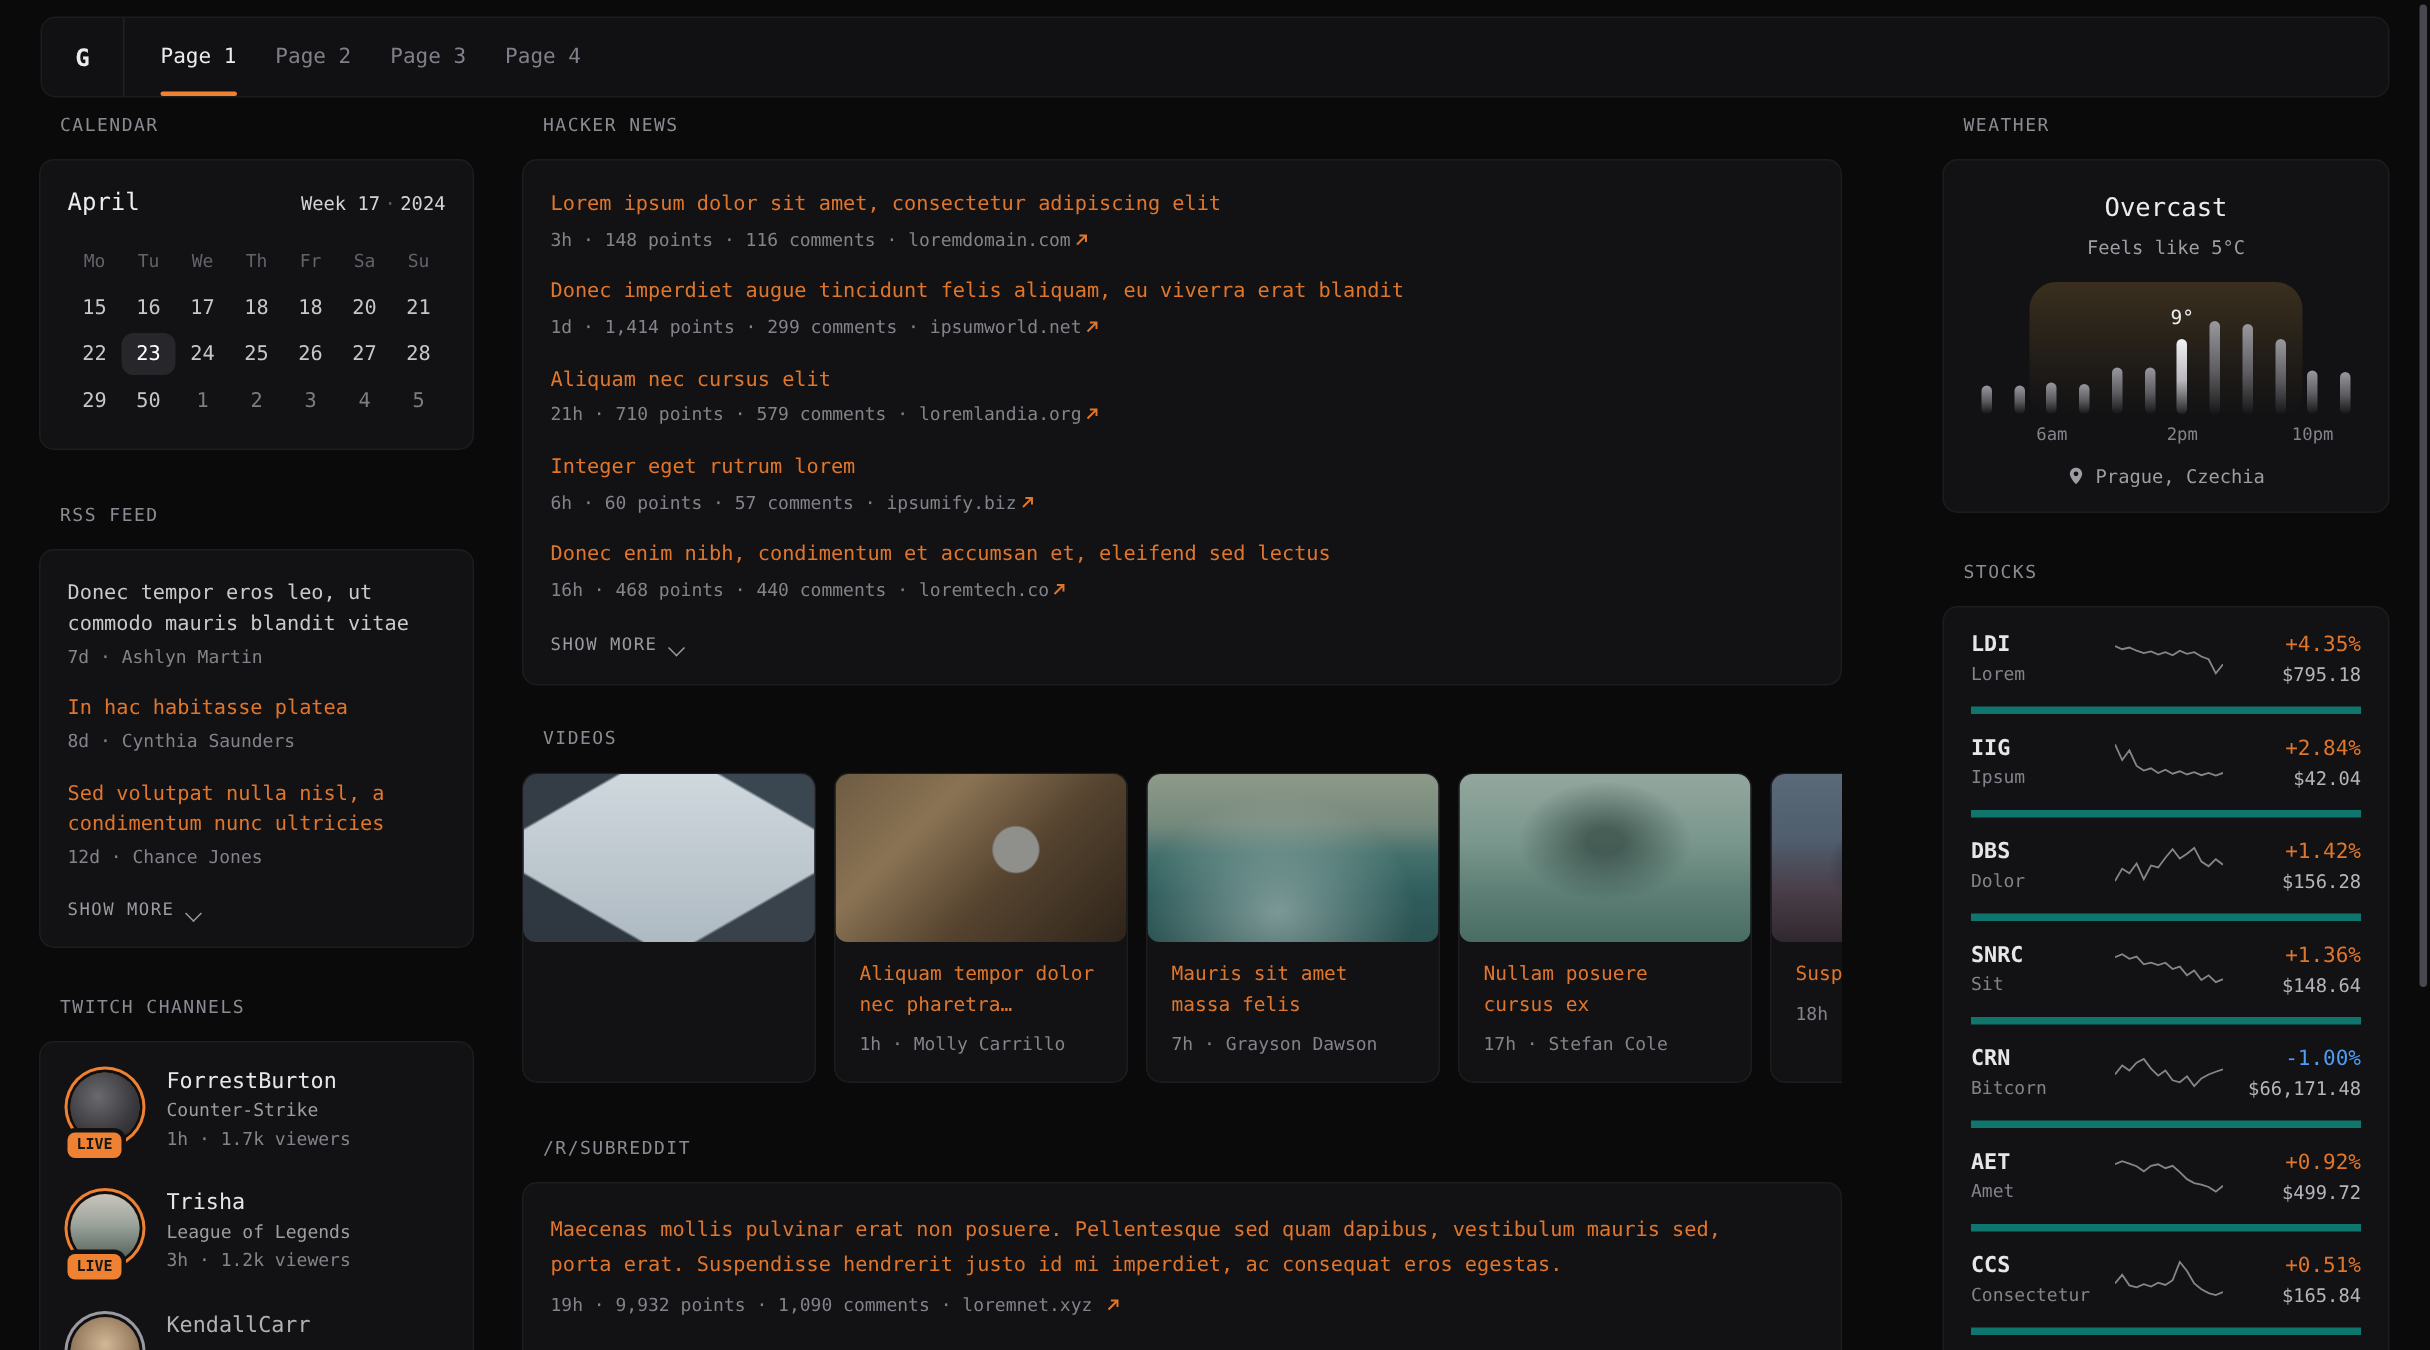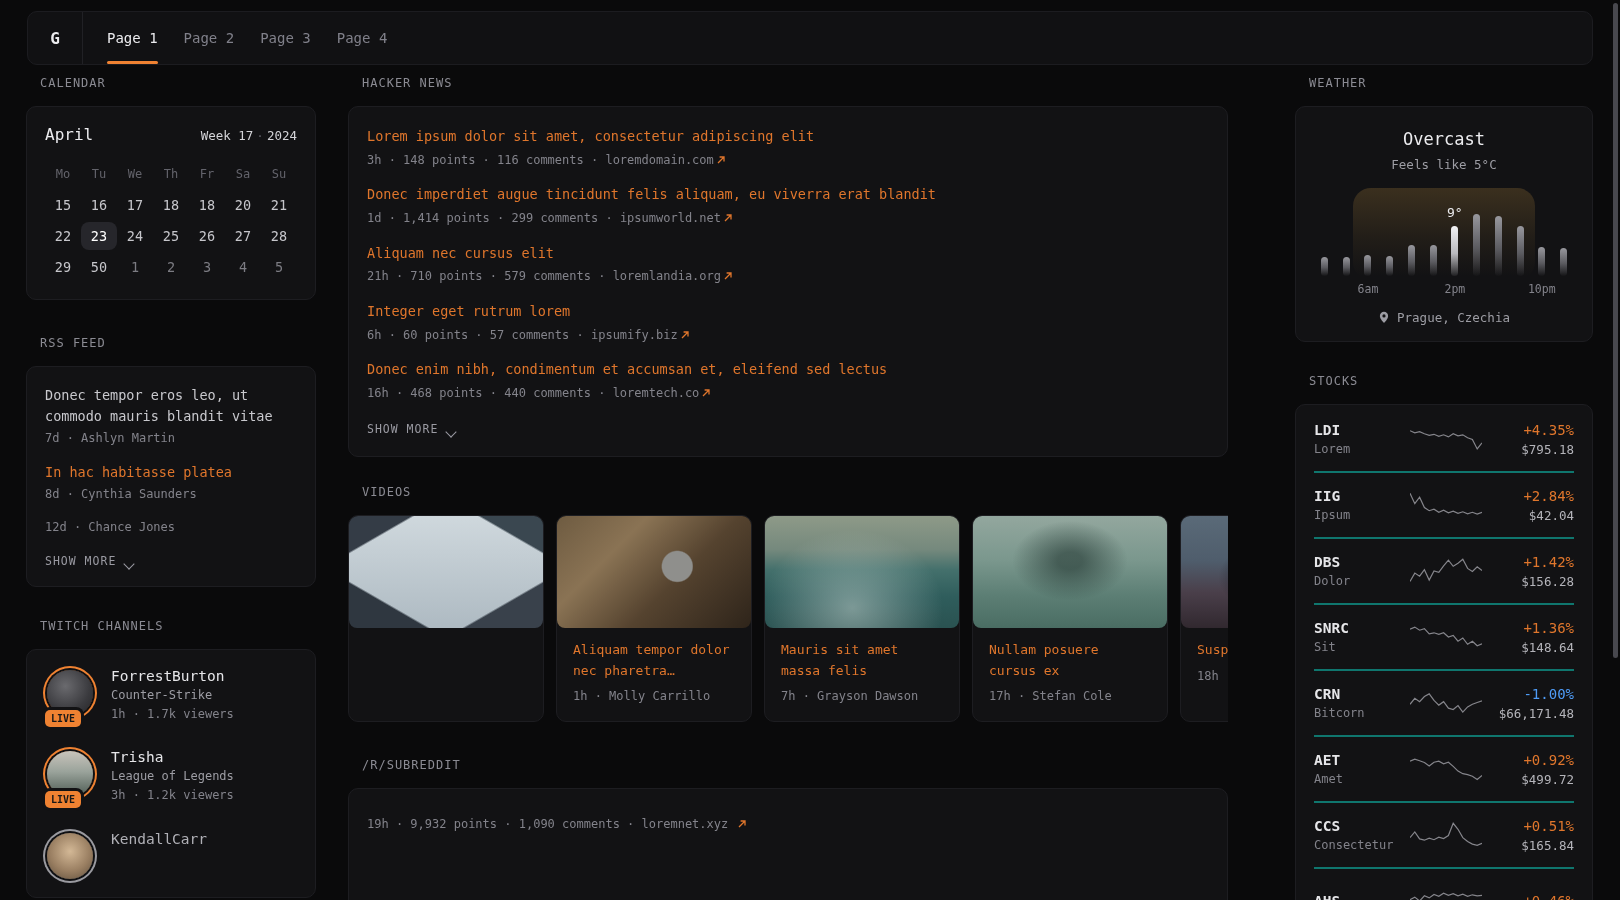--- a/index.html
+++ b/index.html
@@ -112,21 +112,21 @@
         background:linear-gradient(180deg,#98989e 0%,#5b5b60 55%,rgba(70,70,75,.05) 100%);}
   .wbar.cur{background:linear-gradient(180deg,#f2f2f4 0%,#b9b9bd 55%,rgba(160,160,165,.1) 100%);}
   .wtemp{position:absolute;transform:translateX(-50%);font-size:13px;color:#ececef;}
   .w-hours{position:relative;width:246px;height:16px;margin:6px auto 0 auto;}
   .whour{position:absolute;transform:translateX(-50%);font-size:11.5px;color:#83838b;top:0;}
   .w-loc{display:flex;align-items:center;justify-content:center;gap:7px;margin-top:12px;
          font-size:12.5px;color:#9d9da4;}
 
   
   .stocks-card{padding:2px 18px;}
-  .stock-row{display:flex;align-items:center;padding:13px 0;border-top:2px solid #0f766e;height:38px;}
+  .stock-row{display:flex;align-items:center;padding:13px 0;border-top:5px solid #0f766e;height:38px;}
   .stock-row:first-child{border-top:none;}
   .stk-left{width:96px;flex:none;}
   .stk-sym{font-size:14.5px;font-weight:bold;color:#e6e6e9;}
   .stk-name{font-size:12px;color:#83838b;margin-top:4px;}
   .spark{flex:none;}
   .stk-right{margin-left:auto;text-align:right;}
   .stk-chg{font-size:14px;}
   .stk-chg.up{color:#e0762c;}
   .stk-chg.down{color:#4f9cf7;}
   .stk-price{font-size:12.5px;color:#b4b4ba;margin-top:4px;}
@@ -194,20 +194,21 @@
     <div>
         <div class="feed-item">
           <div class="feed-title read">Donec tempor eros leo, ut commodo mauris blandit vitae</div>
           <div class="meta">7d · Ashlyn Martin</div>
         </div>
         <div class="feed-item">
           <div class="feed-title">In hac habitasse platea</div>
           <div class="meta">8d · Cynthia Saunders</div>
         </div>
         <div class="feed-item">
+          <div class="feed-title">Sed volutpat nulla nisl, a condimentum nunc ultricies</div>
           <div class="meta">12d · Chance Jones</div>
         </div>
       </div>
     <div class="show-more">
       <span>SHOW MORE</span>
       <span class="chev"></span>
     </div>
   </div>
 
   <div class="section-label mt32">TWITCH CHANNELS</div>
@@ -314,20 +315,21 @@
         <div class="vid-thumb t4"></div>
         <div class="vid-body">
           <div class="vid-title">Suspendisse diam</div>
           <div class="meta">18h · Tara</div>
         </div>
       </div>
     </div>
 
   <div class="section-label mt36">/R/SUBREDDIT</div>
   <div class="card sub-card">
+    <div class="sub-title">Maecenas mollis pulvinar erat non posuere. Pellentesque sed quam dapibus, vestibulum mauris sed, porta erat. Suspendisse hendrerit justo id mi imperdiet, ac consequat eros egestas.</div>
     <div class="meta">
       <span>19h · 9,932 points · 1,090 comments · </span><span class="domain">loremnet.xyz</span>
       <svg class="ext" width="10" height="10" viewBox="0 0 10 10">
           <path d="M2 8L8 2M3.6 2H8V6.4" stroke="#e0762c" stroke-width="1.3" fill="none"></path>
         </svg>
     </div>
   </div>
 </div>
 
 <div class="col-right">

